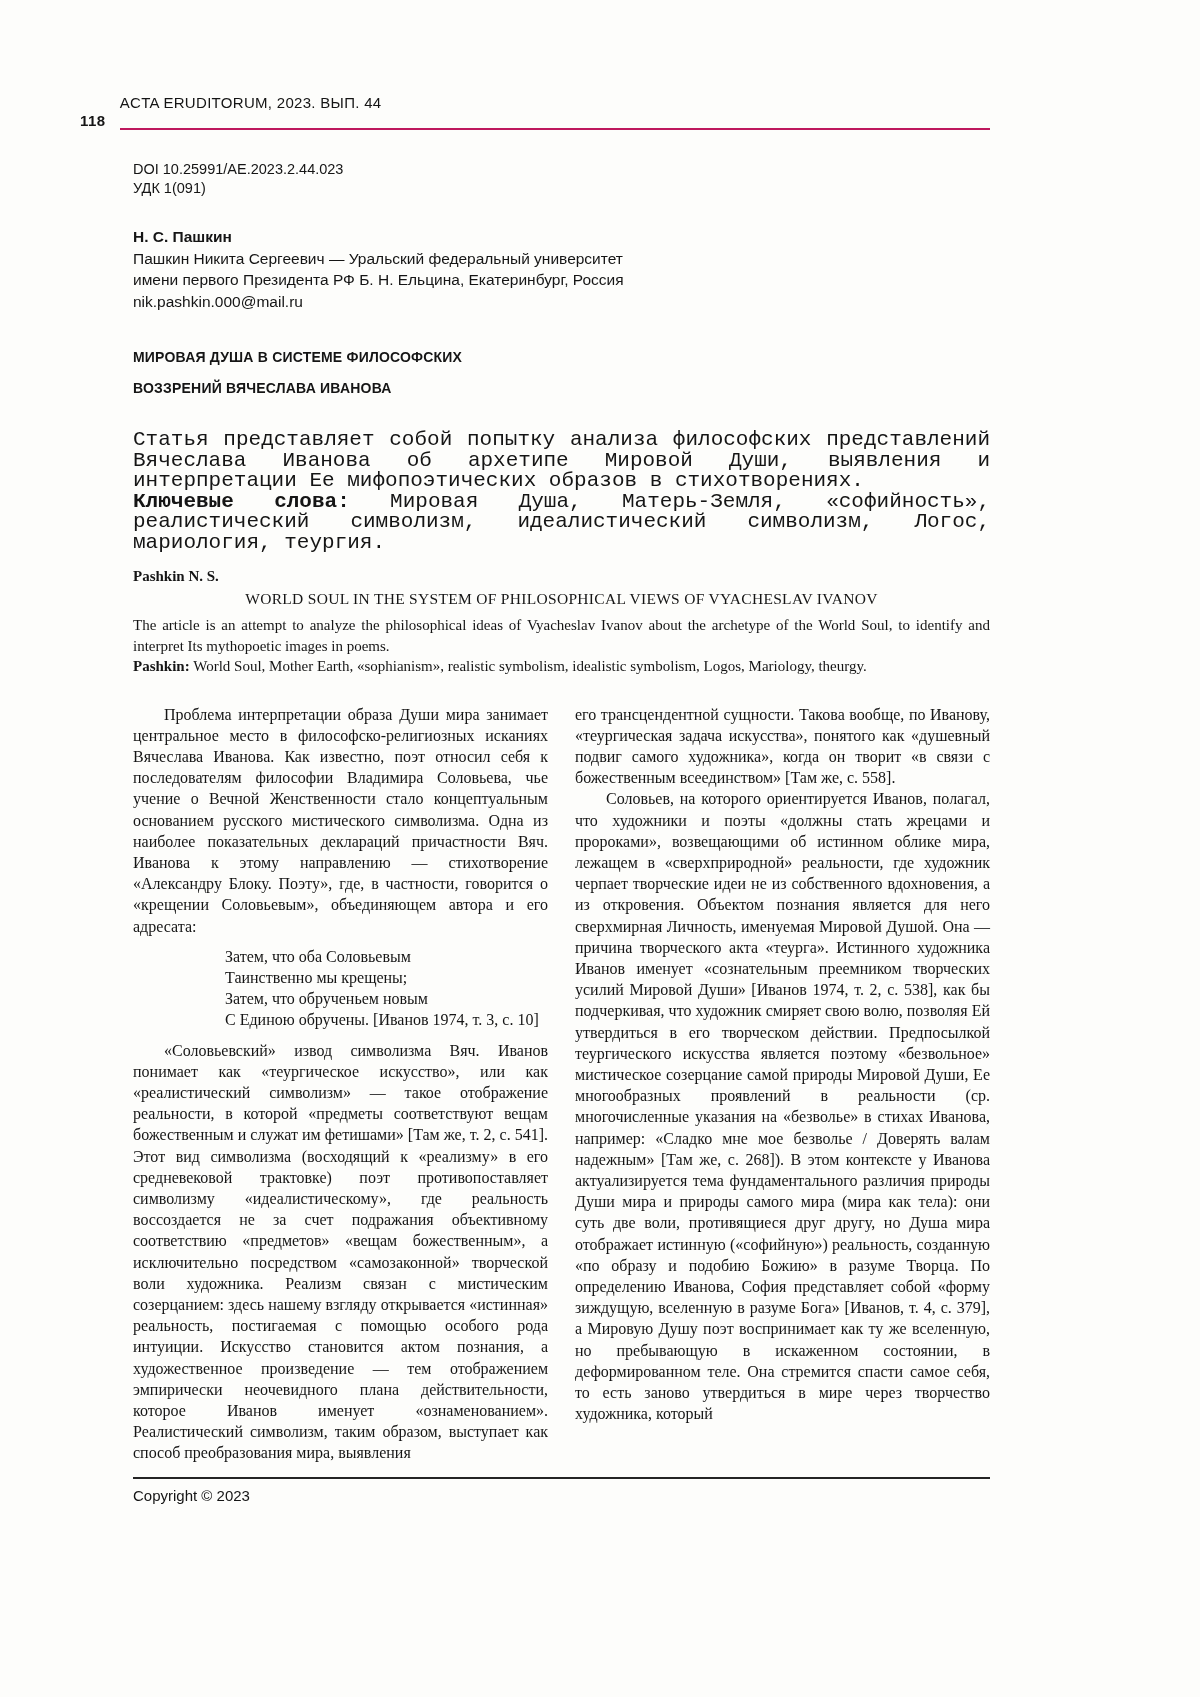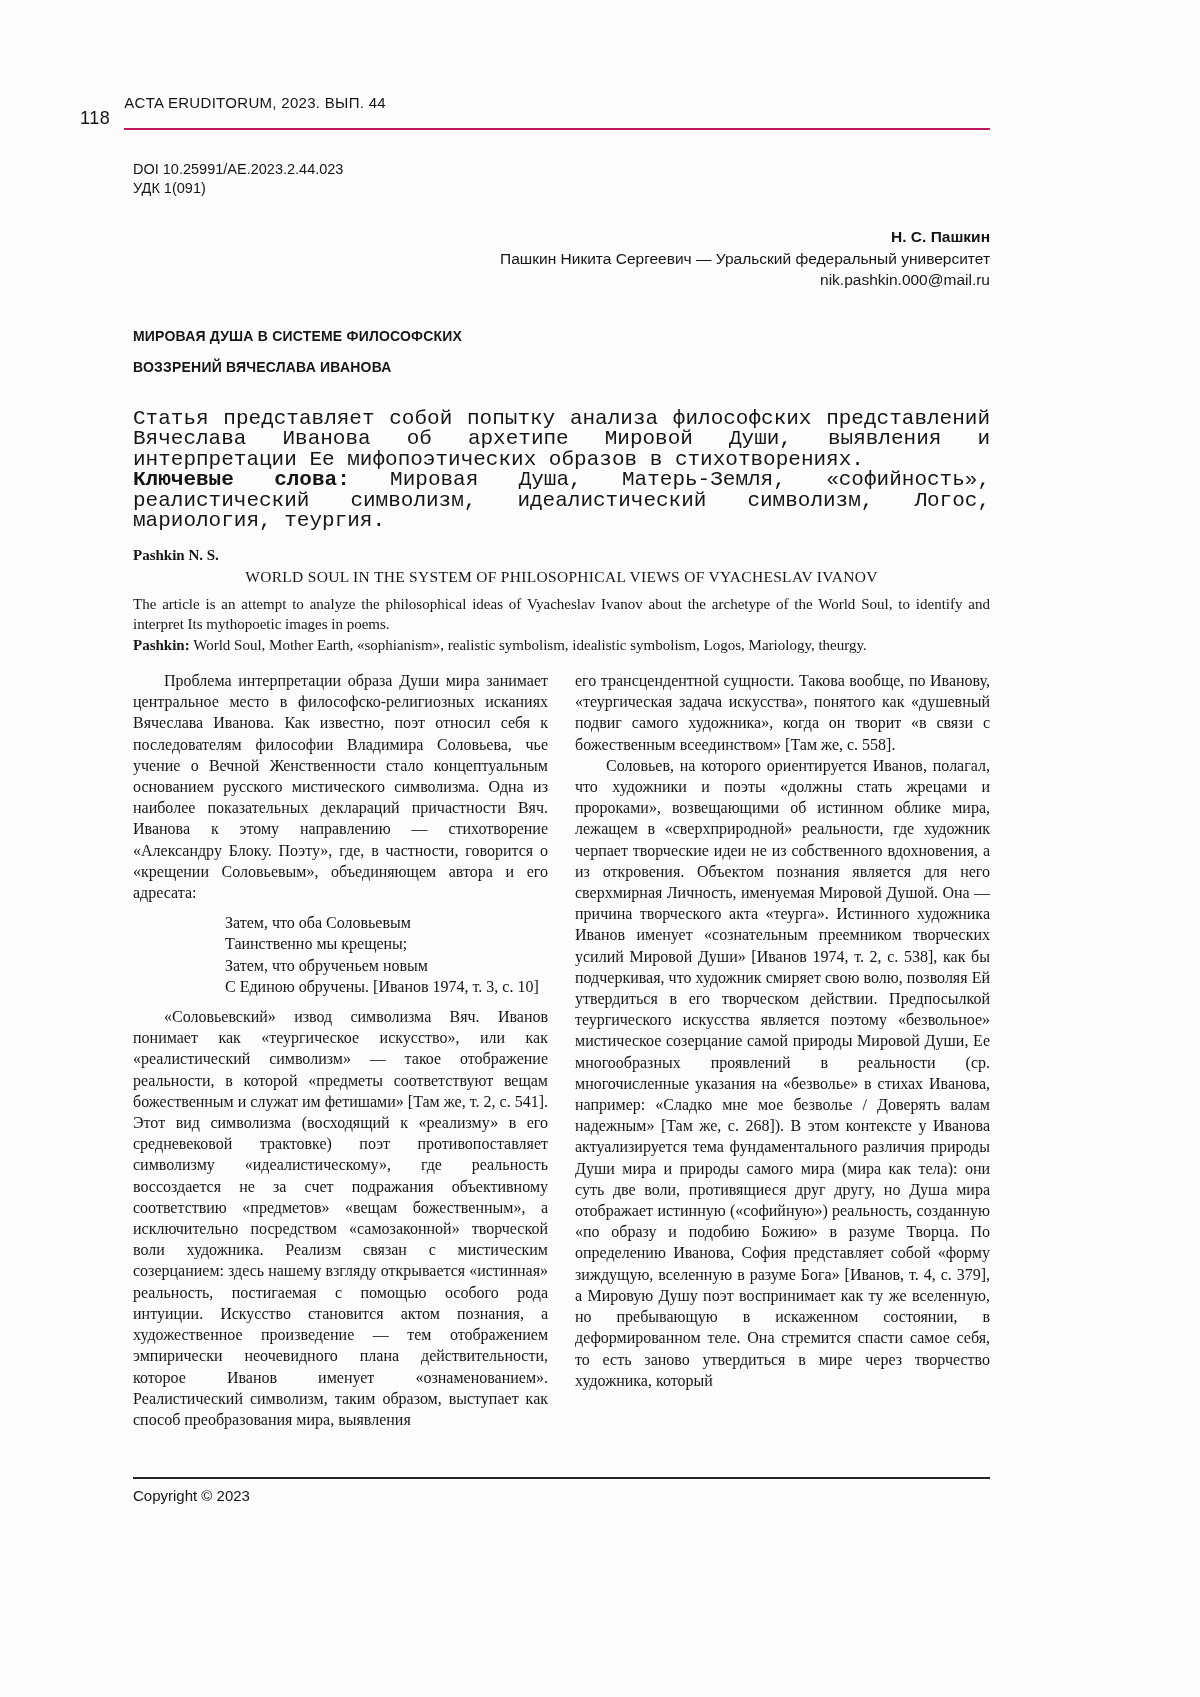--- a/index.html
+++ b/index.html
@@ -12,45 +12,45 @@
     overflow: hidden;
   }
   .page {
     position: absolute; inset: 0;
     padding: 94px 210px 0 133px;
     box-sizing: border-box;
   }
 
   
   .hdr { display: flex; align-items: flex-end; margin-left: -53px; font-family: "Liberation Sans", sans-serif; }
-  .hdr .pn { font-size: 18px; font-weight: normal; letter-spacing: .5px; padding-right: 14px; padding-bottom: 1px; }
+  .hdr .pn { font-size: 15px; font-weight: bold; letter-spacing: .5px; padding-right: 14px; padding-bottom: 1px; }
   .hdr .rule { flex: 1; border-bottom: 2px solid #be185d; padding-bottom: 16px; }
   .hdr .jt { font-size: 15px; letter-spacing: .3px; }
 
   
   .meta { margin-top: 30px; font-family: "Liberation Sans", sans-serif; font-size: 14.5px; line-height: 19px; }
 
   
-  .authors { margin-top: 28px; font-family: "Liberation Sans", sans-serif; font-size: 15.5px; line-height: 21.5px; text-align: right; }
+  .authors { margin-top: 28px; font-family: "Liberation Sans", sans-serif; font-size: 15.5px; line-height: 21.5px; }
   .authors .an { font-weight: bold; }
 
   
   h1.title { margin: 30px 0 0 0; font-family: "Liberation Sans", sans-serif; font-size: 14px; line-height: 31px; font-weight: bold; letter-spacing: .2px; }
   h1.title span { display: block; }
 
   
   .abs-ru { margin-top: 26px; font-size: 21px; line-height: 20.5px; text-align: justify; font-family: Liberation Mono, monospace; }
   .abs-en { margin-top: 13px; font-size: 15px; line-height: 20.5px; }
   .abs-en .en-author { font-weight: bold; }
   .abs-en .en-title { margin-top: 2px; font-size: 15.5px; letter-spacing: .3px; text-align: center; }
   .abs-en .en-text { margin-top: 6px; text-align: justify; }
   .kw { font-weight: bold; }
 
   
-  .columns { margin-top: 15px; display: flex; gap: 27px; justify-content: flex-end; }
+  .columns { margin-top: 27px; display: flex; gap: 27px; justify-content: flex-end; }
   .col { flex: 1; min-width: 0; font-size: 16px; line-height: 21.2px; text-align: justify; }
   .col p { margin: 0; }
   .col p.ind { text-indent: 31px; }
   .verse { margin: 9px 0 9px 92px; text-align: left; }
 
   
   .footer { position: absolute; left: 133px; right: 210px; top: 1477px; font-family: "Liberation Sans", sans-serif; font-size: 15px; }
   .footer .frule { border-top: 2px solid #242424; }
   .footer .ctext { padding-top: 8px; }
 </style>
@@ -67,20 +67,21 @@
   </div>
 
   <div class="meta">
     <div>DOI 10.25991/AE.2023.2.44.023</div>
     <div>УДК 1(091)</div>
   </div>
 
   <div class="authors">
     <div class="an">Н. С. Пашкин</div>
     <div>Пашкин Никита Сергеевич — Уральский федеральный университет</div>
+    <div>имени первого Президента РФ Б. Н. Ельцина, Екатеринбург, Россия</div>
     <div>nik.pashkin.000@mail.ru</div>
   </div>
 
   <h1 class="title">
     <span>МИРОВАЯ ДУША В СИСТЕМЕ ФИЛОСОФСКИХ</span>
     <span>ВОЗЗРЕНИЙ ВЯЧЕСЛАВА ИВАНОВА</span>
   </h1>
 
   <div class="abs-ru">
     <div>Статья представляет собой попытку анализа философских представлений Вячеслава Иванова об архетипе Мировой Души, выявления и интерпретации Ее мифопоэтических образов в стихотворениях.</div>

